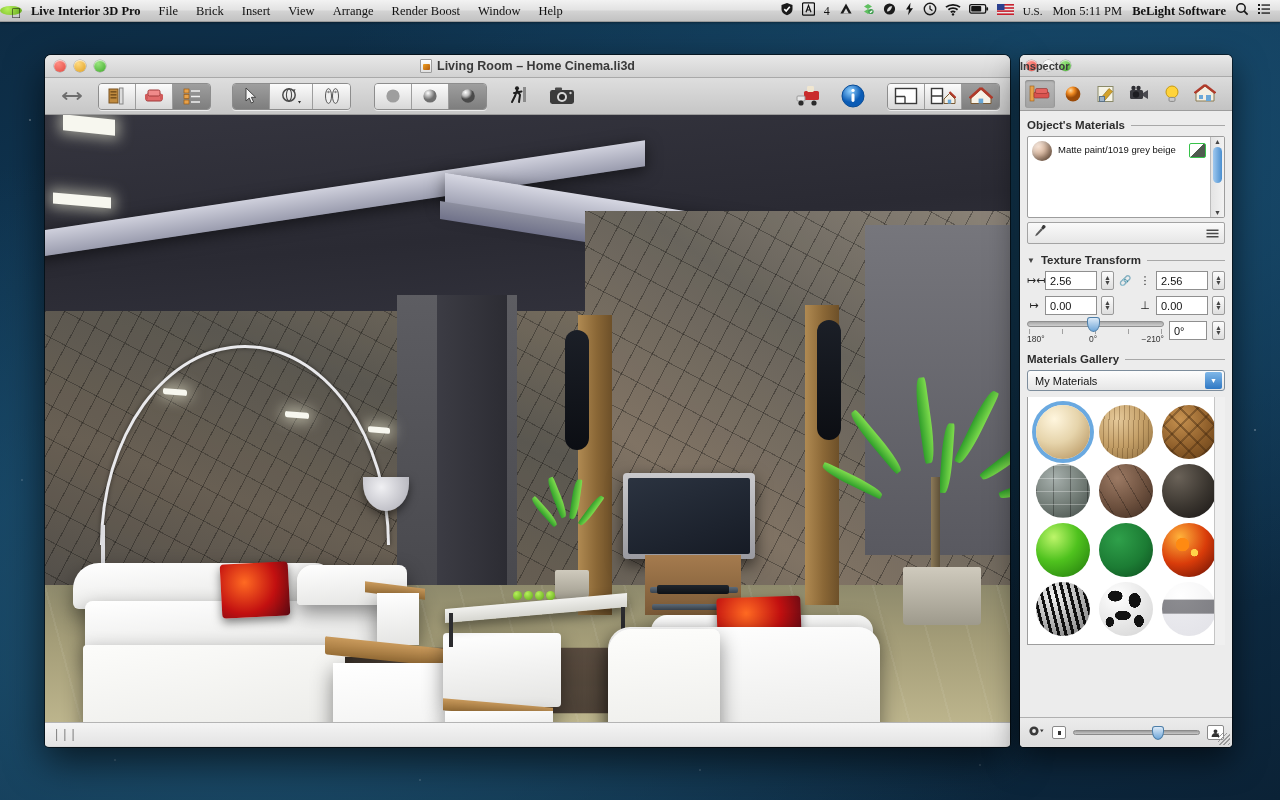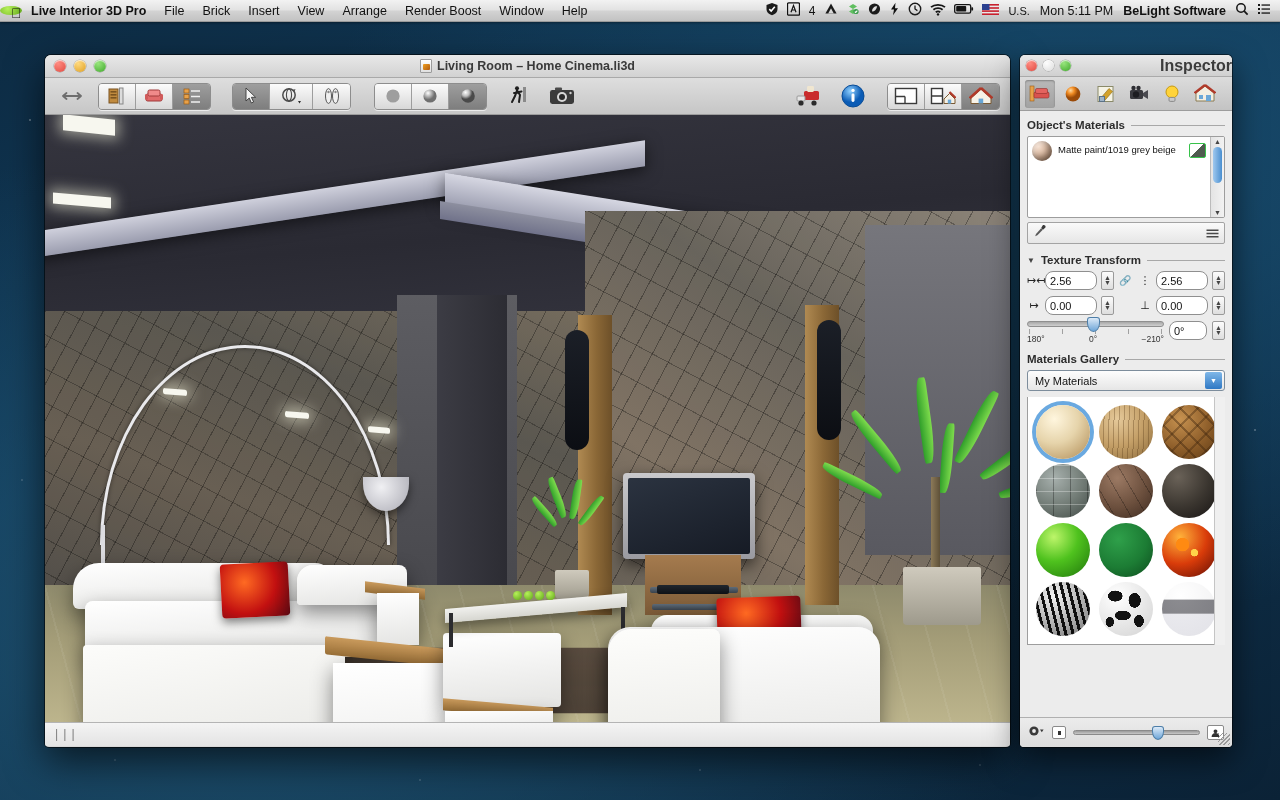--- a/index.html
+++ b/index.html
@@ -31,21 +31,21 @@
 
   
   .menubar{
     position:absolute;top:0;left:0;width:1280px;height:22px;
     background:linear-gradient(180deg,#f2f2f2 0%,#e2e2e2 48%,#d3d3d3 52%,#c2c2c2 100%);
     border-bottom:1px solid #9a9a9a;
     display:flex;align-items:center;font-size:12.5px;color:#111;z-index:50;
     box-shadow:0 1px 2px rgba(0,0,0,.35);
   }
   .menubar .apple{padding:0 11px 0 11px;font-size:14px;line-height:1;}
-  .menubar .mi{padding:0 9px;line-height:22px;white-space:nowrap;}
+  .menubar .mi{padding:0 9px;line-height:22px;white-space:nowrap;font-family:Liberation Serif, serif;}
   .menubar .mi.app{font-weight:bold;}
   .menubar .right{margin-left:auto;display:flex;align-items:center;gap:8px;padding-right:9px;}
   .menubar .right .mi{padding:0 1px;}
   .micon{display:inline-block;vertical-align:middle;}
 
   
   .window{
     position:absolute;left:45px;top:55px;width:965px;height:692px;
     border-radius:6px 6px 4px 4px;
     box-shadow:0 14px 38px rgba(0,0,0,.65), 0 0 0 1px rgba(0,0,0,.55);
@@ -186,21 +186,21 @@
     position:absolute;left:1020px;top:55px;width:212px;height:692px;
     background:#ededed;border-radius:5px 5px 4px 4px;
     box-shadow:0 12px 32px rgba(0,0,0,.6),0 0 0 1px rgba(0,0,0,.5);
     overflow:hidden;display:flex;flex-direction:column;
   }
   .ins-title{height:22px;background:linear-gradient(180deg,#e9e9e9,#d0d0d0);
     border-bottom:1px solid #aaa;position:relative;display:flex;align-items:center;}
   .ins-title .traffic{padding-left:6px;gap:6px;}
   .ins-title .tl{width:11px;height:11px;}
   .ins-title .tl.dim{background:radial-gradient(circle at 35% 30%,#fdfdfd,#dcdcdc);}
-  .ins-title .lbl{position:absolute;left:0;right:0;text-align:right;font-size:16px;font-weight:bold;color:#3c3c3c;}
+  .ins-title .lbl{position:absolute;left:0;right:0;text-align:left;font-size:11px;font-weight:bold;color:#3c3c3c;}
   .ins-tabs{height:34px;background:linear-gradient(180deg,#dcdcdc,#c3c3c3);
     border-bottom:1px solid #9c9c9c;display:flex;align-items:center;padding:0 5px;gap:3px;}
   .itab{width:30px;height:28px;display:flex;align-items:center;justify-content:center;border-radius:3px;}
   .itab.on{background:linear-gradient(180deg,#b9b9b9,#a2a2a2);box-shadow:inset 0 1px 2px rgba(0,0,0,.3);}
   .ins-body{flex:1;background:#ececec;padding:6px 7px 0 7px;overflow:hidden;}
   .sec-h{display:flex;align-items:center;gap:6px;font-size:11.5px;font-weight:bold;color:#2c2c2c;margin:2px 0 5px 0;}
   .sec-h .rule{flex:1;height:1px;background:#a8a8a8;}
   .disc{font-size:8px;color:#444;}
 
   .mlist{background:#fff;border:1px solid #9d9d9d;border-radius:2px;height:82px;display:flex;overflow:hidden;}
@@ -212,21 +212,21 @@
   .mbadge{width:17px;height:15px;flex:none;border-radius:2px;}
   .vscroll{width:14px;background:linear-gradient(90deg,#e4e4e4,#f2f2f2);border-left:1px solid #bbb;
     display:flex;flex-direction:column;align-items:center;justify-content:space-between;padding:1px 0;}
   .vthumb{width:9px;height:36px;border-radius:5px;background:linear-gradient(90deg,#9fc8ee,#4a8fd0);margin-top:2px;}
   .arr{font-size:7px;color:#444;}
   .eyedrop-bar{height:22px;margin-top:4px;background:linear-gradient(180deg,#fafafa,#e6e6e6);
     border:1px solid #a3a3a3;border-radius:2px;display:flex;align-items:center;justify-content:space-between;padding:0 5px;}
 
   .tt-row{display:flex;align-items:center;gap:4px;margin-bottom:6px;}
   .ico-lbl{width:14px;text-align:center;font-size:11px;color:#222;}
-  .nfield{width:52px;height:19px;border:1px solid #8f8f8f;border-radius:8px;background:#fff;
+  .nfield{width:52px;height:19px;border:1px solid #8f8f8f;border-radius:0;background:#fff;
     font-size:11px;display:flex;align-items:center;padding:0 4px;color:#111;}
   .stepper{width:13px;height:19px;border:1px solid #9a9a9a;border-radius:2px;
     background:linear-gradient(180deg,#fcfcfc,#dedede);display:flex;flex-direction:column;
     align-items:center;justify-content:center;line-height:.62;font-size:7px;color:#444;}
   .linkico{width:16px;text-align:center;font-size:10px;color:#5a7f9a;}
 
   .slider-row{display:flex;align-items:center;gap:5px;margin-top:2px;}
   .track{position:relative;flex:1;height:6px;border-radius:3px;
     background:linear-gradient(180deg,#a8a8a8,#cfcfcf);border:1px solid #8f8f8f;}
   .knob{position:absolute;left:44%;top:-5px;width:13px;height:15px;

